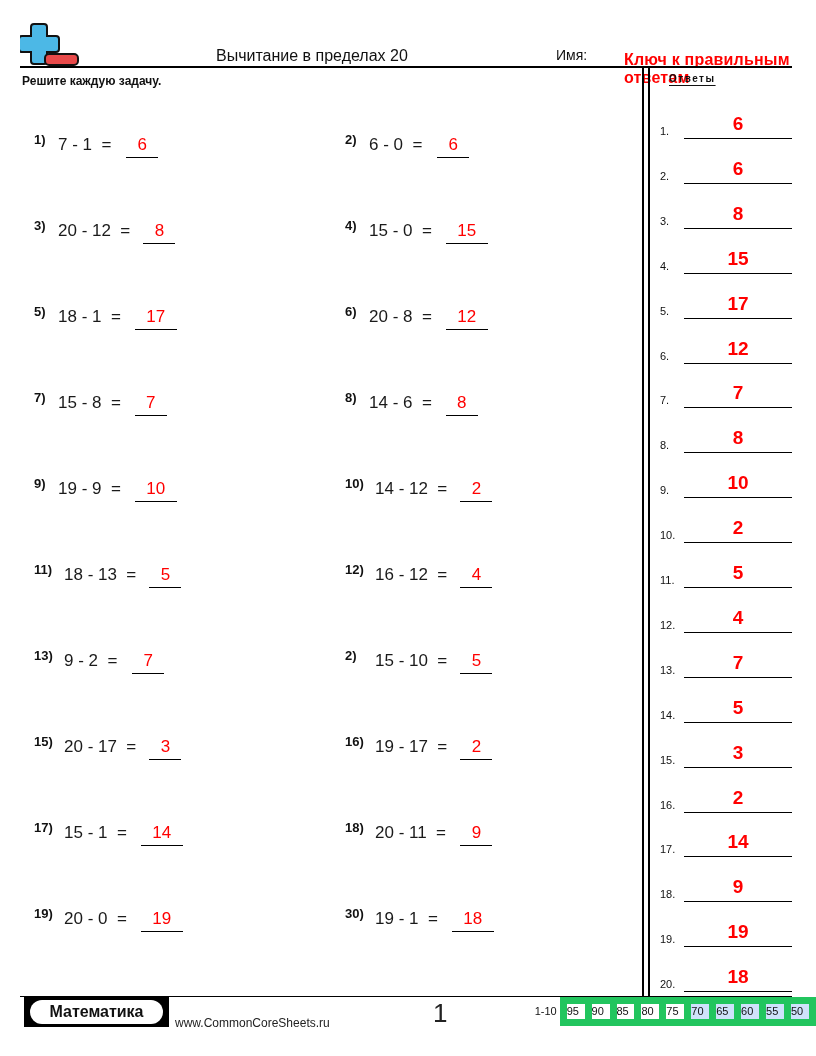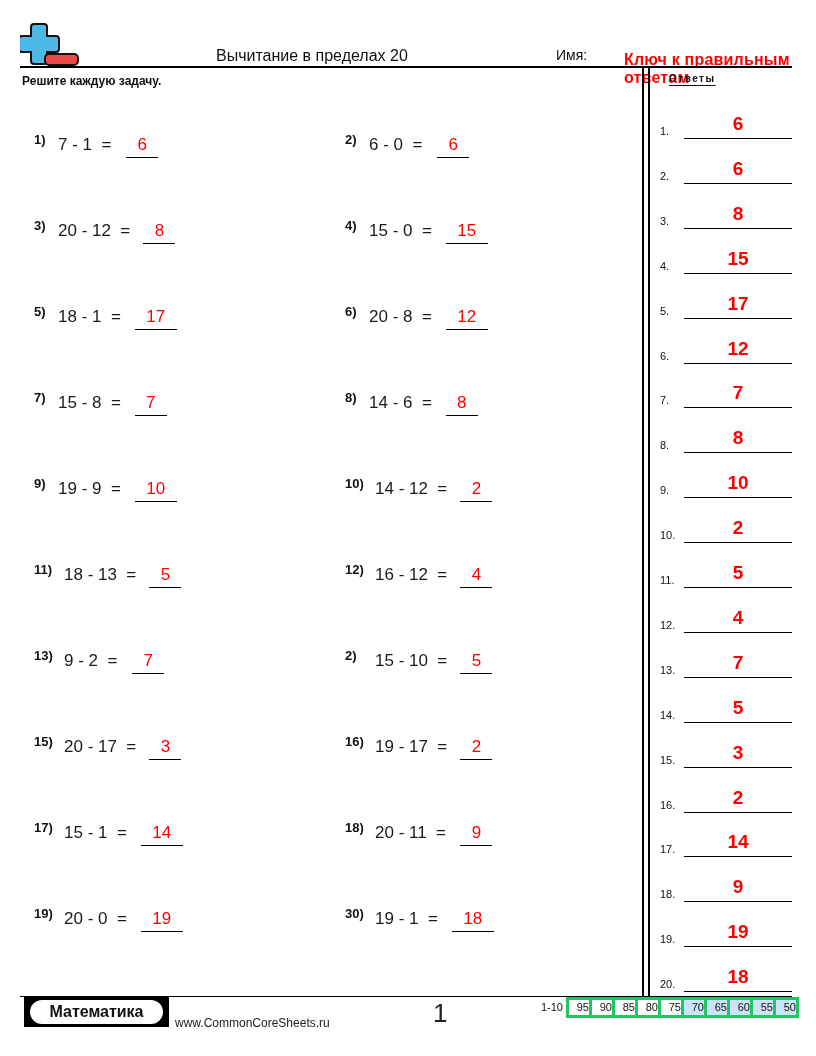--- a/index.html
+++ b/index.html
@@ -37,21 +37,21 @@
 
   
   #footer-rule { left: 20px; top: 996px; width: 772px; height: 1px; background: #000; }
   #brand-box { left: 24px; top: 997px; width: 145px; height: 30px; background: #000; }
   #brand-pill { left: 30px; top: 1000px; width: 133px; height: 24px; background: #fff; border-radius: 14px;
                 font-size: 16px; font-weight: bold; text-align: center; line-height: 24px; }
   #site { left: 175px; top: 1016px; font-size: 12px; color: #222; }
   #page-num { left: 433px; top: 998px; font-size: 26px; color: #222; }
 
   #score-table { left: 527px; top: 997px; border-collapse: collapse; font-size: 11px; }
-  #score-table td { border: 3px solid #22c55e; padding: 0; width: 20px; height: 15px; text-align: right; line-height: 15px; }
+  #score-table td { border: 7px solid #22c55e; padding: 0; width: 20px; height: 15px; text-align: left; line-height: 15px; }
   #score-table td.rlabel { border: none; width: 36px; text-align: right; padding-right: 3px; }
   #score-table td.hl { background: #cfe2fb; }
 </style>
 </head>
 <body>
 
 <svg id="logo" class="abs" viewBox="0 0 60 46">
   <path d="M14 2 h10 a3 3 0 0 1 3 3 v9 h9 a3 3 0 0 1 3 3 v10 a3 3 0 0 1 -3 3 h-9 v9 a3 3 0 0 1 -3 3 h-10 a3 3 0 0 1 -3 -3 v-9 h-9 a3 3 0 0 1 -3 -3 v-10 a3 3 0 0 1 3 -3 h9 v-9 a3 3 0 0 1 3 -3 z" fill="#4cb8e6" stroke="#111" stroke-width="2"></path>
   <rect x="25" y="32" width="33" height="11" rx="4" fill="#e84a4a" stroke="#111" stroke-width="2"></rect>
 </svg>

